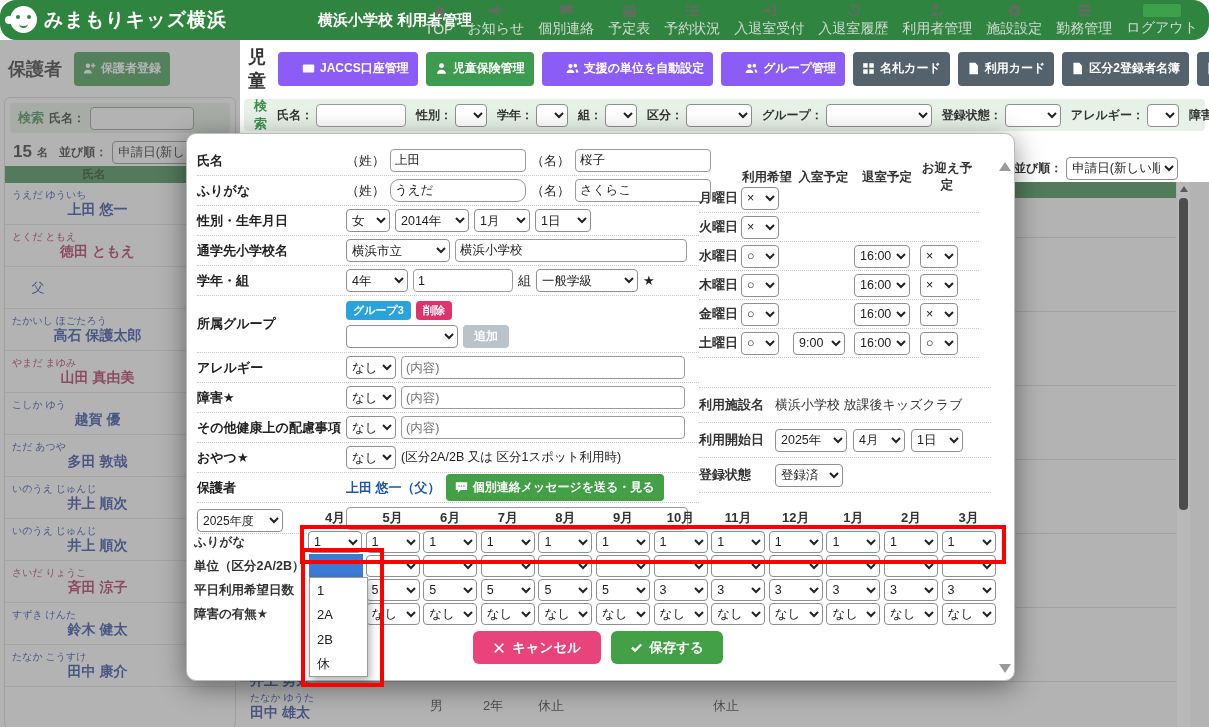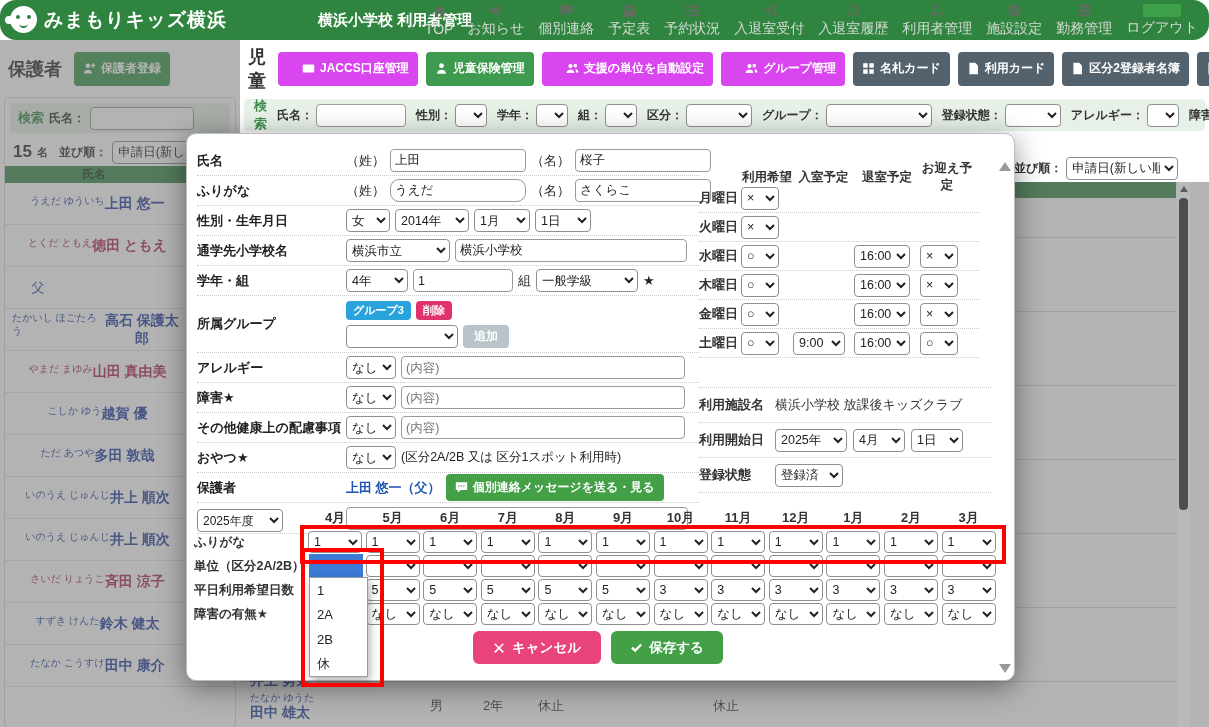--- a/index.html
+++ b/index.html
@@ -24,40 +24,40 @@
   .logout-chip{width:38px;height:13px;background:#3fa04c;border-radius:2px;margin-top:1px;}
   
   .sec-row{position:absolute;top:40px;height:57px;display:flex;align-items:center;z-index:1;}
   #guardians-head{left:0;width:240px;}
   #children-head{left:240px;width:969px;}
   .sec-title{font-size:18px;font-weight:bold;color:#333;margin:0 12px 0 8px;}
   .btn{display:inline-flex;align-items:center;gap:5px;border:none;border-radius:4px;color:#fff;
        font-size:12px;font-weight:bold;padding:0 9px;height:34px;cursor:pointer;
        font-family:inherit;white-space:nowrap;}
   .btn .ic{width:13px;height:13px;}
-  .navy{background:#d946ef;padding-left:24px;} .green{background:#3e9a4e;} .slate{background:#54626e;}
+  .navy{background:#8b5cf6;padding-left:24px;} .green{background:#3e9a4e;} .slate{background:#54626e;}
   #children-toolbar{display:flex;gap:8px;align-items:center;}
   
   .g-panel{position:absolute;left:4px;top:97px;width:230px;height:630px;background:#fff;
            border:1px solid #d8d8d8;border-radius:6px;overflow:hidden;z-index:1;}
   .g-search{margin:5px;height:30px;background:#e7f1e7;border-radius:4px;display:flex;align-items:center;gap:5px;padding:0 8px;}
   .search-word{color:#3e8e4e;font-weight:bold;font-size:13px;}
   .fld-label{font-size:12px;font-weight:bold;color:#333;white-space:nowrap;}
   .inp{border:1px solid #9a9a9a;border-radius:4px;height:21px;font-size:12.5px;padding:0 4px;
        font-family:inherit;background:#fff;color:#222;}
   .sel{border:1px solid #8f8f8f;border-radius:4px;height:23px;font-size:12.5px;background:#fff;
        color:#222;font-family:inherit;padding:0 1px;}
   .g-count{height:28px;display:flex;align-items:center;gap:5px;padding:0 8px;}
   .count-num{font-size:17px;font-weight:bold;}
   .count-unit{font-size:11px;font-weight:bold;margin-right:6px;}
   .g-head{height:17px;background:#3e8e4e;display:flex;align-items:center;font-size:11.5px;font-weight:bold;color:#1e3a1e;}
   .g-head span:first-child{flex:1;text-align:center;}
   .g-head span:last-child{width:52px;text-align:center;}
   .g-row{height:41px;display:flex;align-items:center;padding:0 0 0 7px;border-bottom:1px solid #e4e4e4;cursor:pointer;}
-  .g-names{flex:1;display:flex;flex-direction:row;justify-content:center;line-height:1.25;}
+  .g-names{flex:1;display:flex;flex-direction:column;justify-content:center;line-height:1.25;}
   .g-kana{font-size:10px;}
   .g-name{font-size:14px;font-weight:bold;text-align:center;}
   .g-rel{width:52px;text-align:center;font-size:13px;}
   .father{color:#2b47a0;} .mother{color:#b13058;}
   
   .c-search{position:absolute;left:244px;top:99px;width:941px;height:32px;background:#e7f1e7;border-radius:4px;
             display:flex;align-items:center;gap:10px;padding:0 10px;z-index:2;}
   .c-field{display:flex;align-items:center;gap:3px;}
   .sort-frag{position:absolute;left:1014px;top:155px;height:26px;display:flex;align-items:center;gap:4px;z-index:2;}
   .bg-table-head{position:absolute;left:240px;top:182px;width:936px;height:16px;background:#3e8e4e;z-index:1;}

